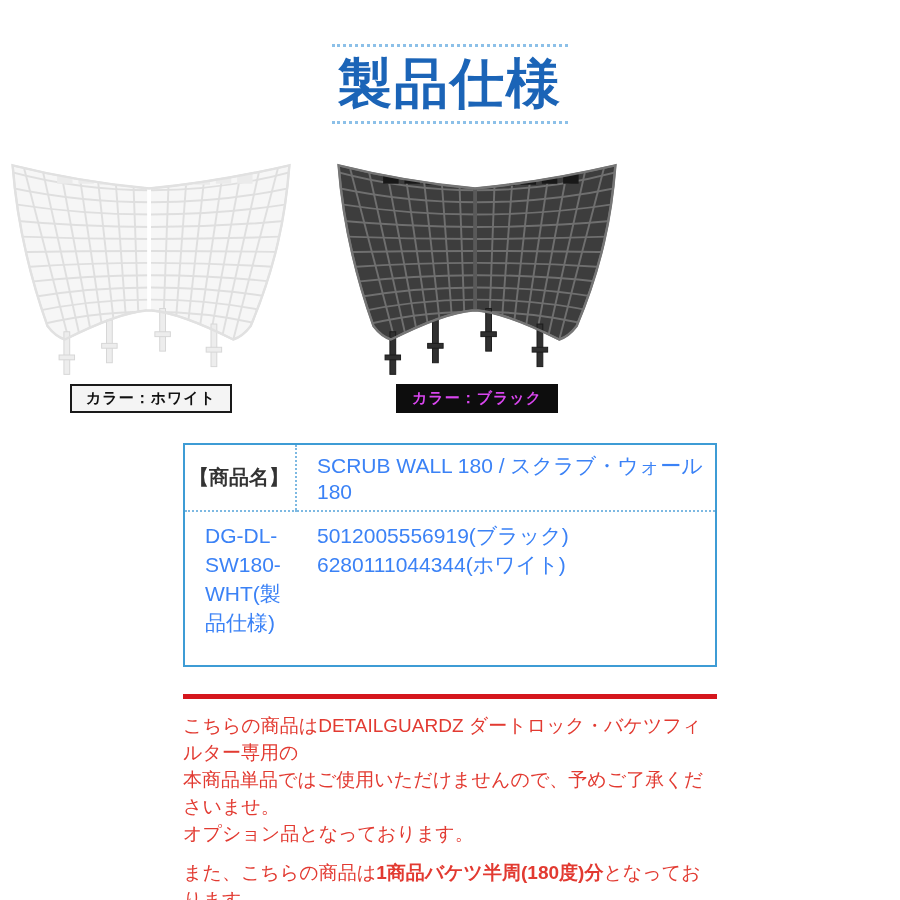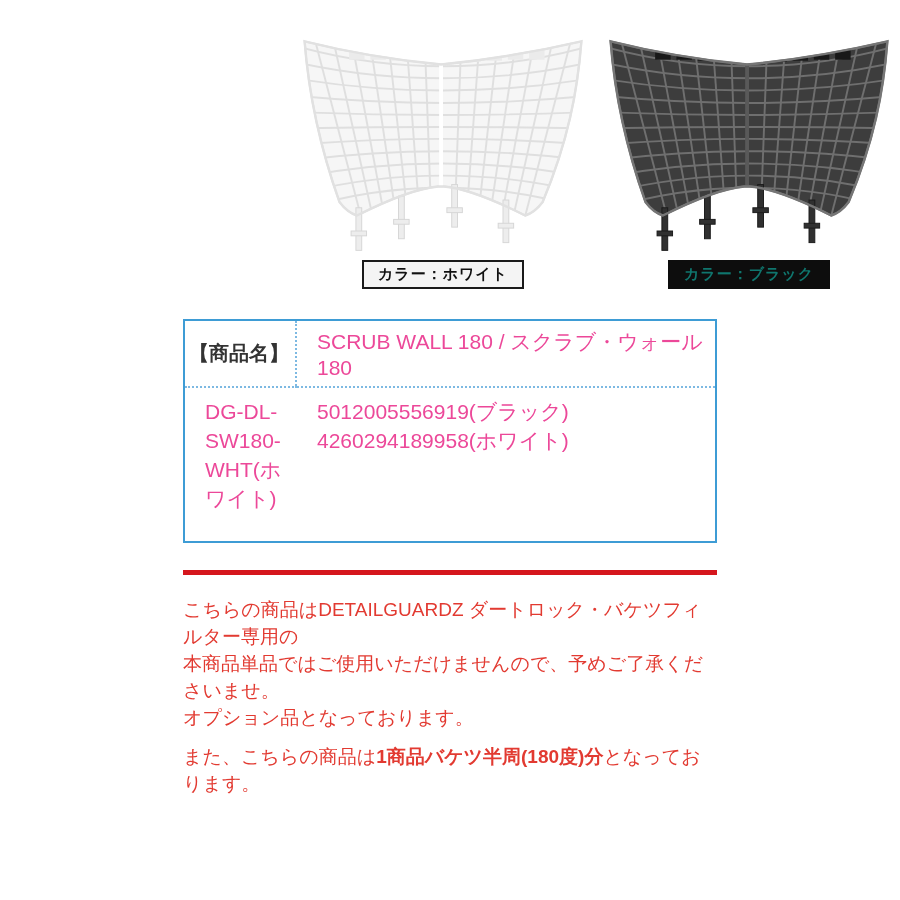--- a/index.html
+++ b/index.html
@@ -4,48 +4,48 @@
 <style>
   html,body{margin:0;padding:0;background:#ffffff;}
   body{width:900px;height:900px;overflow:hidden;font-family:"Liberation Sans","DejaVu Sans",sans-serif;}
   .page{width:900px;height:900px;position:relative;background:#ffffff;}
 
   
   .title-wrap{width:236px;margin:44px auto 0;border-top:3px dotted #8cc0e8;border-bottom:3px dotted #8cc0e8;padding:7px 0 9px;}
   .page-title{margin:0;text-align:center;font-size:54px;line-height:58px;font-weight:900;color:#1b64b7;letter-spacing:2px;}
 
   
-  .products{display:flex;justify-content:flex-end;gap:4px;margin-top:20px;}
+  .products{display:flex;justify-content:flex-start;gap:24px;margin-top:20px;}
   .product{width:302px;display:flex;flex-direction:column;align-items:center;}
   .wall{display:block;}
   .wall-white{--base:#f6f6f6;--line:#dfdfdf;--edge:#e1e1e1;--seam:#ffffff;--slot:#ebebeb;--leg:#ededed;--legedge:#d6d6d6;}
   .wall-black{--base:#3d3d3d;--line:#6f6f6f;--edge:#767676;--seam:#595959;--slot:#181818;--leg:#303030;--legedge:#1b1b1b;}
   .w-base{fill:var(--base);stroke:var(--edge);stroke-width:2;}
   .w-grid path,.w-grid line{fill:none;stroke:var(--line);stroke-width:2;}
   .w-slots rect{fill:var(--slot);stroke:none;}
   .w-seam{fill:var(--seam);}
   .w-legs rect{fill:var(--leg);stroke:var(--legedge);stroke-width:1;}
   .w-outline{fill:none;stroke:var(--edge);stroke-width:2.5;}
   .color-label{margin-top:-2px;padding:3px 14px;font-size:15px;font-weight:bold;letter-spacing:1px;white-space:nowrap;}
   .color-label.white{background:#f4f4f4;color:#111;border:2px solid #1a1a1a;}
-  .color-label.black{background:#0d0d0d;color:#0f766e;border:2px solid #0d0d0d;}
+  .color-label.black{background:#0d0d0d;color:#d946ef;border:2px solid #0d0d0d;}
 
   
   .spec-table{width:530px;margin:30px auto 0;border:2px solid #3e9cd5;display:grid;grid-template-columns:112px 1fr;grid-template-rows:65px 70px 85px;background:#fff;}
   .spec-label{padding-left:4px;font-size:20px;font-weight:bold;color:#333;border-right:2px dotted #7db9e2;}
-  .spec-value{padding-left:20px;font-size:21px;color:#ec4899;}
+  .spec-value{padding-left:20px;font-size:21px;color:#3b82f6;}
   .row1{display:flex;align-items:center;}
   .rowN{padding-top:9px;line-height:29px;}
   .sep{border-top:2px dotted #7db9e2;}
 
   
   .attention{width:534px;margin:27px auto 0;}
   .attention-heading{margin:0;font-family:"DejaVu Sans Mono","Liberation Mono",monospace;font-size:30px;font-weight:bold;color:#d5161d;letter-spacing:1px;line-height:32px;}
   .attention-underline{height:5px;background:#d5161d;margin-top:3px;}
-  .att-para{margin-top:21px;font-size:19px;line-height:27px;color:#e23a31;}
+  .att-para{margin-top:13px;font-size:19px;line-height:27px;color:#e23a31;}
   .att-para.second{margin-top:12px;}
   .att-bold{font-weight:bold;}
 </style>
 </head>
 <body>
 
 <svg width="0" height="0" style="position:absolute" aria-hidden="true">
   <defs>
     <clipPath id="wallClip">
       <path d="M 12 22 C 60 34 112 42 153 46 C 194 42 246 34 298 22 C 294 74 284 126 258 188 C 252 196 246 200 240 202 C 212 188 180 174 156 172 L 150 172 C 126 174 94 188 66 202 C 60 200 54 196 48 188 C 26 126 16 74 12 22 Z"></path>
@@ -100,20 +100,23 @@
         <rect x="217" y="186" width="6" height="44"></rect>
           <rect x="212" y="210" width="16" height="5"></rect>
       </g>
       <path class="w-outline" d="M 12 22 C 60 34 112 42 153 46 C 194 42 246 34 298 22 C 294 74 284 126 258 188 C 252 196 246 200 240 202 C 212 188 180 174 156 172 L 150 172 C 126 174 94 188 66 202 C 60 200 54 196 48 188 C 26 126 16 74 12 22 Z"></path>
     </symbol>
   </defs>
 </svg>
 
 <div class="page">
 
+  <div class="title-wrap">
+    <h1 class="page-title">製品仕様</h1>
+  </div>
 
   <div class="products">
     <div class="product">
       <svg class="wall wall-white" width="300" height="242" viewBox="0 0 310 250">
         <use href="#wallSymbol"></use>
       </svg>
       <div class="color-label white">カラー：ホワイト</div>
     </div>
     <div class="product">
       <svg class="wall wall-black" width="300" height="242" viewBox="0 0 310 250">
@@ -121,26 +124,26 @@
       </svg>
       <div class="color-label black">カラー：ブラック</div>
     </div>
   </div>
 
   <div class="spec-table">
     <div class="spec-label row1">【商品名】</div>
     <div class="spec-value row1">SCRUB WALL 180 / スクラブ・ウォール180</div>
 
     <div class="spec-value rowN sep">
-      <div>DG-DL-SW180-WHT(ホワイト)</div>
+      <div>DG-DL-SW180-WHT(製品仕様)</div>
     </div>
 
     <div class="spec-value rowN sep">
       <div>5012005556919(ブラック)</div>
-      <div>4260294189958(ホワイト)</div>
+      <div>6280111044344(ホワイト)</div>
     </div>
   </div>
 
   <div class="attention">
     <div class="attention-underline"></div>
 
     <div class="att-para">
       <div>こちらの商品はDETAILGUARDZ ダートロック・バケツフィルター専用の</div>
       <div>本商品単品ではご使用いただけませんので、予めご了承くださいませ。</div>
       <div>オプション品となっております。</div>

